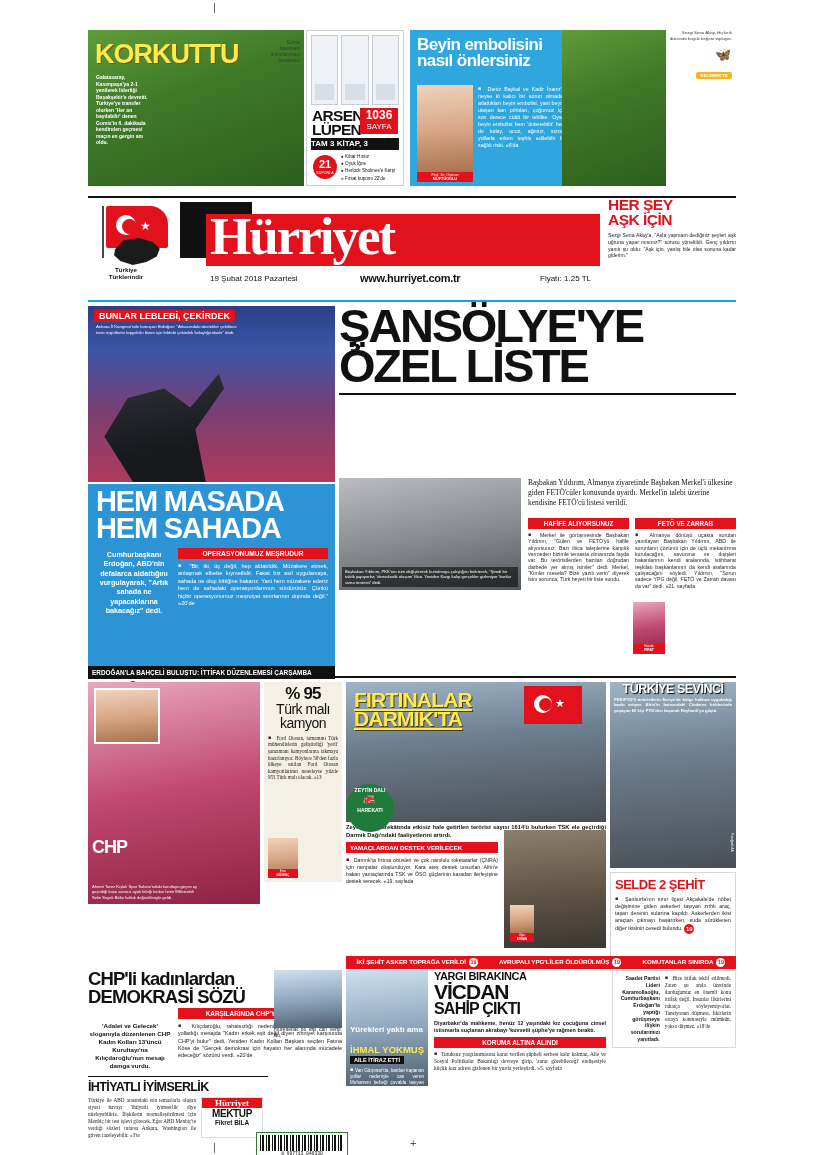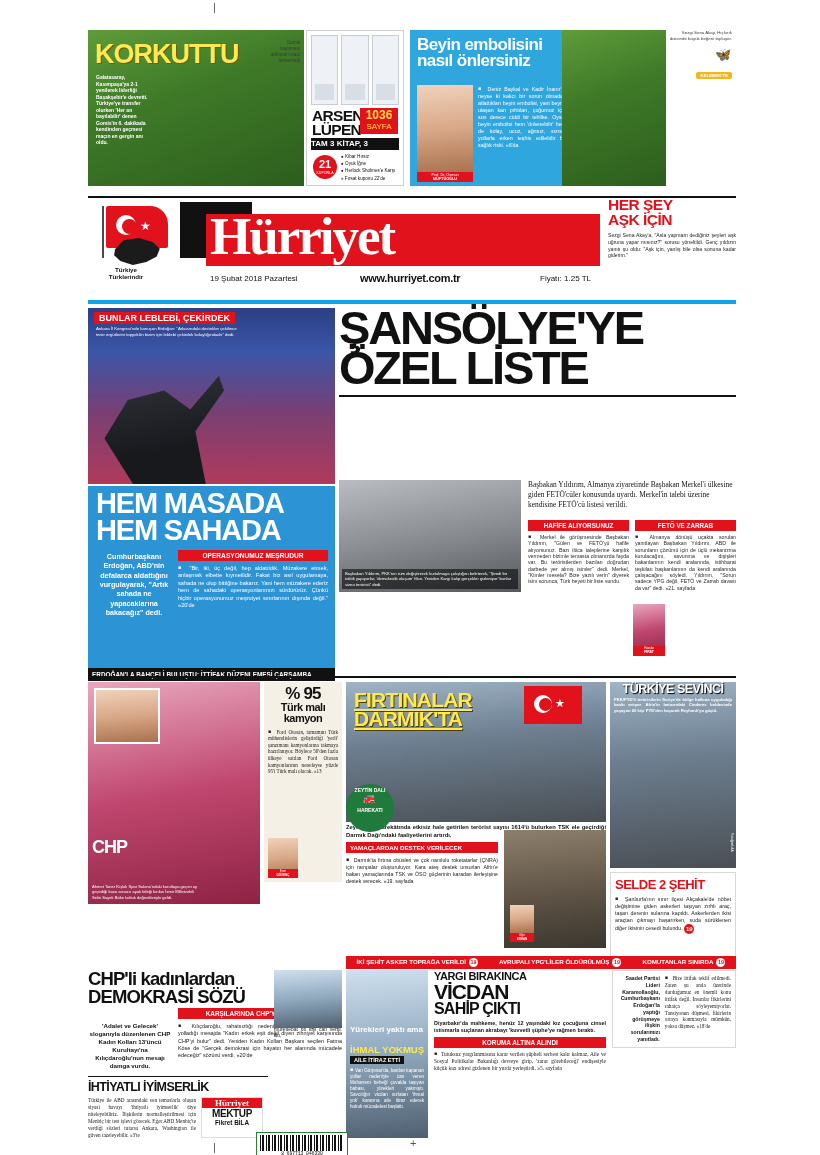--- a/index.html
+++ b/index.html
@@ -52,21 +52,21 @@
   #sport-teaser .side {
     position:absolute; right:4px; top:10px; width:32px; font-size:4.6px;
     line-height:1.3; color:#3c3c3c; text-align:right;
   }
 
   #book-ad { position:absolute; left:218px; top:6px; width:98px; height:156px; border:1px solid #cfcfcf; background:#fff; }
   #book-ad .covers { position:absolute; left:4px; top:4px; right:4px; height:70px; display:flex; gap:3px; }
   #book-ad .cov { flex:1; background:#eef1f5; border:1px solid #c8cdd4; position:relative; }
   #book-ad .cov i { position:absolute; left:3px; bottom:4px; right:3px; height:16px; background:#d8dee6; display:block; }
   #book-ad .arsen { position:absolute; left:5px; top:78px; font-size:15.5px; font-weight:bold; line-height:.92; color:#111; letter-spacing:-.7px;}
-  #book-ad .sayfa { position:absolute; right:5px; top:77px; width:38px; height:26px; background:#e1121c; color:#fde047; text-align:center; }
+  #book-ad .sayfa { position:absolute; right:5px; top:77px; width:38px; height:26px; background:#e1121c; color:#ffffff; text-align:center; }
   #book-ad .sayfa b { display:block; font-size:12px; line-height:13px; margin-top:1px;}
   #book-ad .sayfa s { display:block; text-decoration:none; font-size:8px; line-height:9px;}
   #book-ad .tam { position:absolute; left:4px; right:4px; top:107px; height:12px; background:#111; color:#fff; font-size:8px; font-weight:bold; line-height:12px; }
   #book-ad .kupon { position:absolute; left:6px; top:124px; width:24px; height:24px; border-radius:50%; background:#e1121c; color:#fff; text-align:center; }
   #book-ad .kupon b{ display:block; font-size:11px; line-height:14px; margin-top:2px;}
   #book-ad .kupon s{ display:block; text-decoration:none; font-size:3.6px; }
   #book-ad .blist { position:absolute; left:34px; top:123px; right:3px; font-size:4.6px; line-height:1.5; color:#111; }
 
   #health-teaser { position:absolute; left:322px; top:6px; width:256px; height:156px; background:#2fa6dd; }
   #health-teaser h2 { position:absolute; left:7px; top:7px; width:150px; font-size:17px; line-height:.96; color:#fff; letter-spacing:-.6px; }
@@ -98,21 +98,21 @@
   #wordmark .word { position:absolute; left:30px; top:6px; font-size:53px; line-height:56px; color:#fff; font-weight:bold; letter-spacing:-2px; font-family:"Liberation Serif",serif; }
   #mast-date { position:absolute; left:122px; top:76px; font-size:8px; color:#111; }
   #mast-url  { position:absolute; left:272px; top:74px; font-size:11px; font-weight:bold; color:#111; letter-spacing:-.3px; }
   #mast-price{ position:absolute; left:452px; top:76px; font-size:8px; color:#111; }
 
   #her-sey { position:absolute; left:520px; top:0px; width:128px; height:100px; }
   #her-sey h3 { font-size:15.5px; line-height:.95; color:#e1121c; letter-spacing:-.5px; }
   #her-sey p { margin-top:5px; font-size:5.1px; line-height:1.3; color:#222; text-align:justify; }
 
   
-  #lead { position:absolute; left:0; top:276px; width:648px; height:372px; border-top:4px solid #0ea5e9; }
+  #lead { position:absolute; left:0; top:276px; width:648px; height:372px; border-top:2px solid #0ea5e9; }
 
   #erdogan-photo { position:absolute; left:0; top:4px; width:247px; height:176px; }
   #erdogan-photo .band { position:absolute; left:6px; top:4px; background:#e1121c; color:#fff; font-size:9px; font-weight:bold; padding:1px 5px; }
   #erdogan-photo .cap { position:absolute; left:8px; top:18px; width:150px; font-size:4.3px; line-height:1.32; color:#fff; }
   #erdogan-photo .man { position:absolute; left:6px; bottom:0; width:130px; height:120px; background:linear-gradient(170deg,#33363c 0%,#17191d 70%); clip-path:polygon(30% 100%,8% 62%,26% 30%,54% 22%,74% 38%,96% 10%,100% 22%,78% 56%,86% 100%); }
 
   #hem-block { position:absolute; left:0; top:182px; width:247px; height:182px; background:#2c93d4; }
   #hem-block h1 { position:absolute; left:8px; top:4px; font-size:29px; line-height:.92; color:#fff; letter-spacing:-1.2px; }
   #hem-block .lede { position:absolute; left:8px; top:66px; width:76px; font-size:7.2px; line-height:1.3; color:#fff; text-align:center; font-weight:bold; }
   #hem-block .opbar { position:absolute; left:90px; top:64px; width:150px; background:#e1121c; color:#fff; font-size:6.6px; font-weight:bold; text-align:center; padding:2px 0; }
@@ -141,21 +141,21 @@
   
   #mid { position:absolute; left:0; top:652px; width:648px; height:290px; border-top:2px solid #111; }
 
   #chp-photo { position:absolute; left:0; top:4px; width:172px; height:222px; }
   #chp-photo .inset { position:absolute; left:6px; top:6px; width:66px; height:56px; border:2px solid #fff; }
   #chp-photo .chp-logo { position:absolute; left:4px; bottom:46px; font-size:18px; font-weight:bold; color:#fff; letter-spacing:-1px; }
   #chp-photo .cap { position:absolute; left:4px; bottom:4px; width:112px; font-size:4.1px; line-height:1.3; color:#fff; }
 
   #kamyon { position:absolute; left:176px; top:4px; width:78px; height:200px; background:#f5f0e6; padding:4px; }
   #kamyon .p95 { font-size:17px; line-height:.95; font-weight:bold; color:#111; text-align:center; letter-spacing:-.8px;}
-  #kamyon .sub { font-size:11px; line-height:1.02; font-weight:bold; color:#111; text-align:center; letter-spacing:-.5px; }
+  #kamyon .sub { font-size:14px; line-height:1.02; font-weight:normal; color:#111; text-align:center; letter-spacing:-.5px; }
   #kamyon .txt { margin-top:4px; font-size:5.1px; line-height:1.3; color:#222; text-align:justify; font-family:"Liberation Serif",serif; }
   #kamyon .face { position:absolute; left:4px; bottom:4px; width:30px; height:40px; }
   #kamyon .face .nm { position:absolute;left:0;right:0;bottom:0;background:#e1121c;color:#fff;font-size:3px;text-align:center;line-height:1.15;padding:1px 0;}
 
   #firtina { position:absolute; left:258px; top:4px; width:260px; height:140px; }
   #firtina h2 { position:absolute; left:8px; top:8px; font-size:21px; line-height:.92; color:#ffe94f; font-weight:bold; letter-spacing:-.8px; text-shadow:1px 1px 0 #4a3d00;text-decoration:underline; }
   #firtina .flag { position:absolute; left:178px; top:4px; width:58px; height:38px; background:#e1121c; }
   #firtina .flag:before{content:"";position:absolute;left:10px;top:9px;width:18px;height:18px;border-radius:50%;background:#fff;}
   #firtina .flag:after{content:"";position:absolute;left:15px;top:12px;width:13px;height:13px;border-radius:50%;background:#e1121c;}
   #firtina .flag i{position:absolute;left:31px;top:12px;color:#fff;font-size:11px;line-height:11px;font-style:normal;}
@@ -200,21 +200,21 @@
   #ihtiyatli .mek .hl { background:#e1121c; color:#fff; font-size:9px; font-weight:bold; text-align:center; font-family:"Liberation Serif",serif;}
   #ihtiyatli .mek .mk { font-size:10px; font-weight:bold; color:#111; text-align:center; letter-spacing:-.4px;}
   #ihtiyatli .mek .au { font-size:6.4px; font-weight:bold; color:#111; text-align:center; }
 
   #iran { position:absolute; left:186px; top:0; width:68px; }
   #iran .img { width:68px; height:58px; }
   #iran .t1 { margin-top:2px; font-size:7.4px; line-height:1.02; font-weight:bold; color:#111; }
   #iran .t2 { font-size:14px; font-weight:bold; color:#e1121c; line-height:1; letter-spacing:-.6px;}
   #iran .bd { margin-top:2px; font-size:5px; line-height:1.3; color:#222; text-align:justify; }
 
-  #vicdan-img { position:absolute; left:258px; top:0; width:82px; height:168px; }
+  #vicdan-img { position:absolute; left:258px; top:0; width:82px; height:116px; }
   #vicdan-img .y1 { position:absolute; left:4px; top:56px; font-size:8px; line-height:1.02; font-weight:bold; color:#fff; }
   #vicdan-img .y2 { position:absolute; left:4px; top:74px; font-size:9.5px; font-weight:bold; color:#ffe94f; }
   #vicdan-img .aile { position:absolute; left:4px; top:86px; background:#111; color:#fff; font-size:5.6px; font-weight:bold; padding:1px 4px; }
   #vicdan-img .bd { position:absolute; left:4px; top:96px; width:74px; font-size:4.6px; line-height:1.3; color:#fff; text-align:justify; }
 
   #vicdan-txt { position:absolute; left:346px; top:0; width:172px; }
   #vicdan-txt .k1 { font-size:11px; font-weight:bold; color:#111; letter-spacing:-.4px; }
   #vicdan-txt .k2 { font-size:21px; font-weight:bold; color:#111; line-height:.92; letter-spacing:-1px; }
   #vicdan-txt .k3 { font-size:16px; font-weight:bold; color:#111; line-height:.95; letter-spacing:-.8px; }
   #vicdan-txt .lede { margin-top:3px; font-size:5.4px; line-height:1.3; color:#111; font-weight:bold; text-align:justify; }

